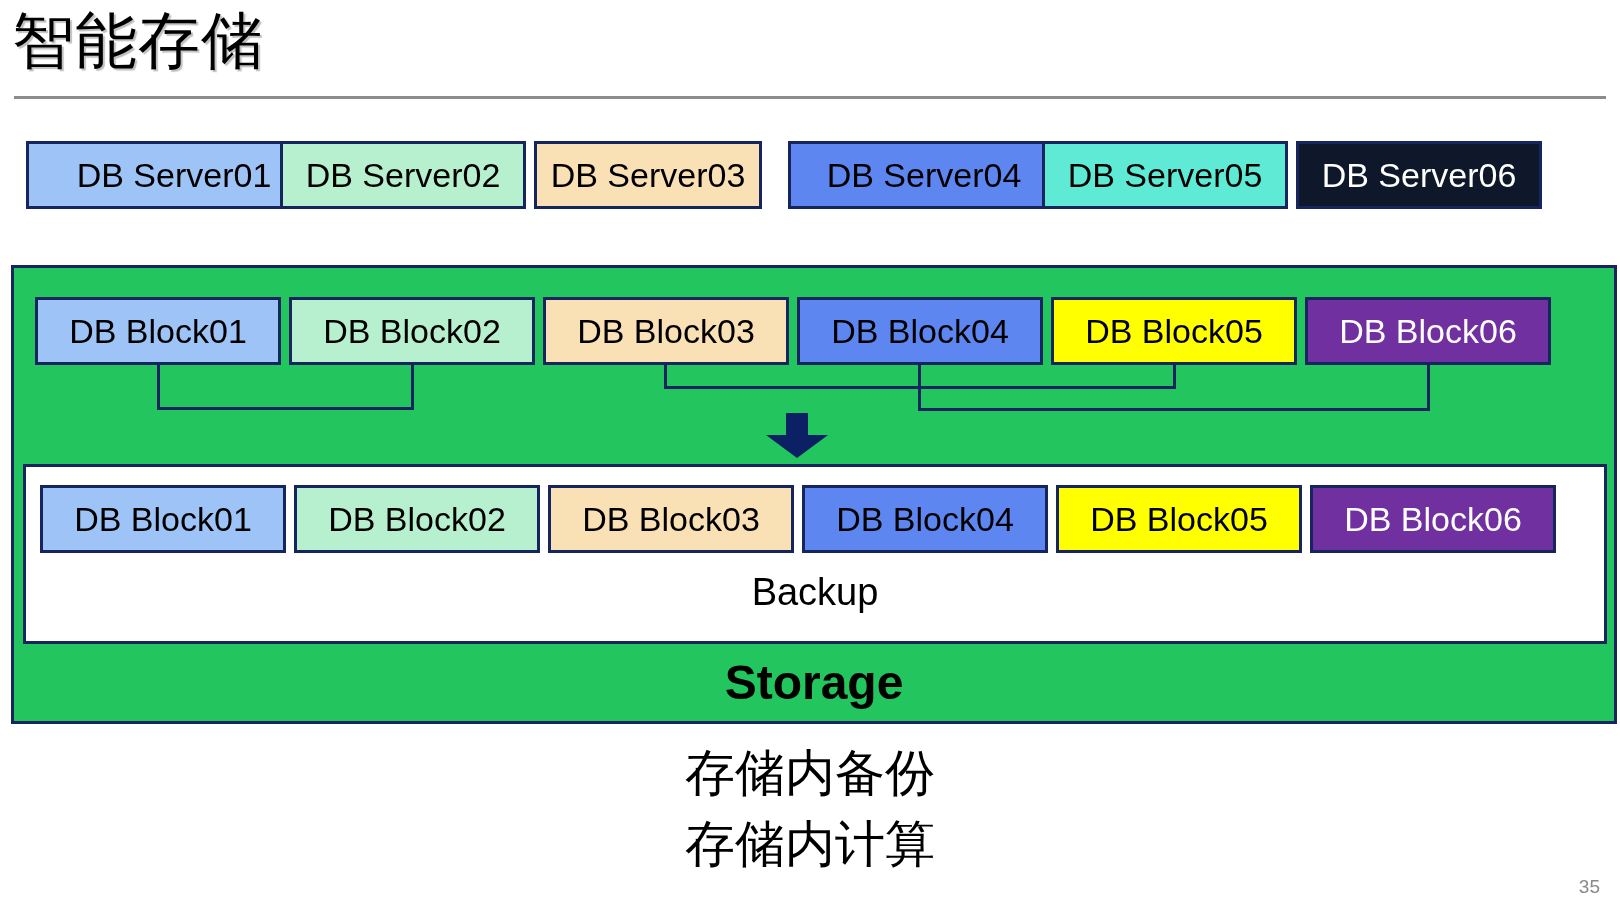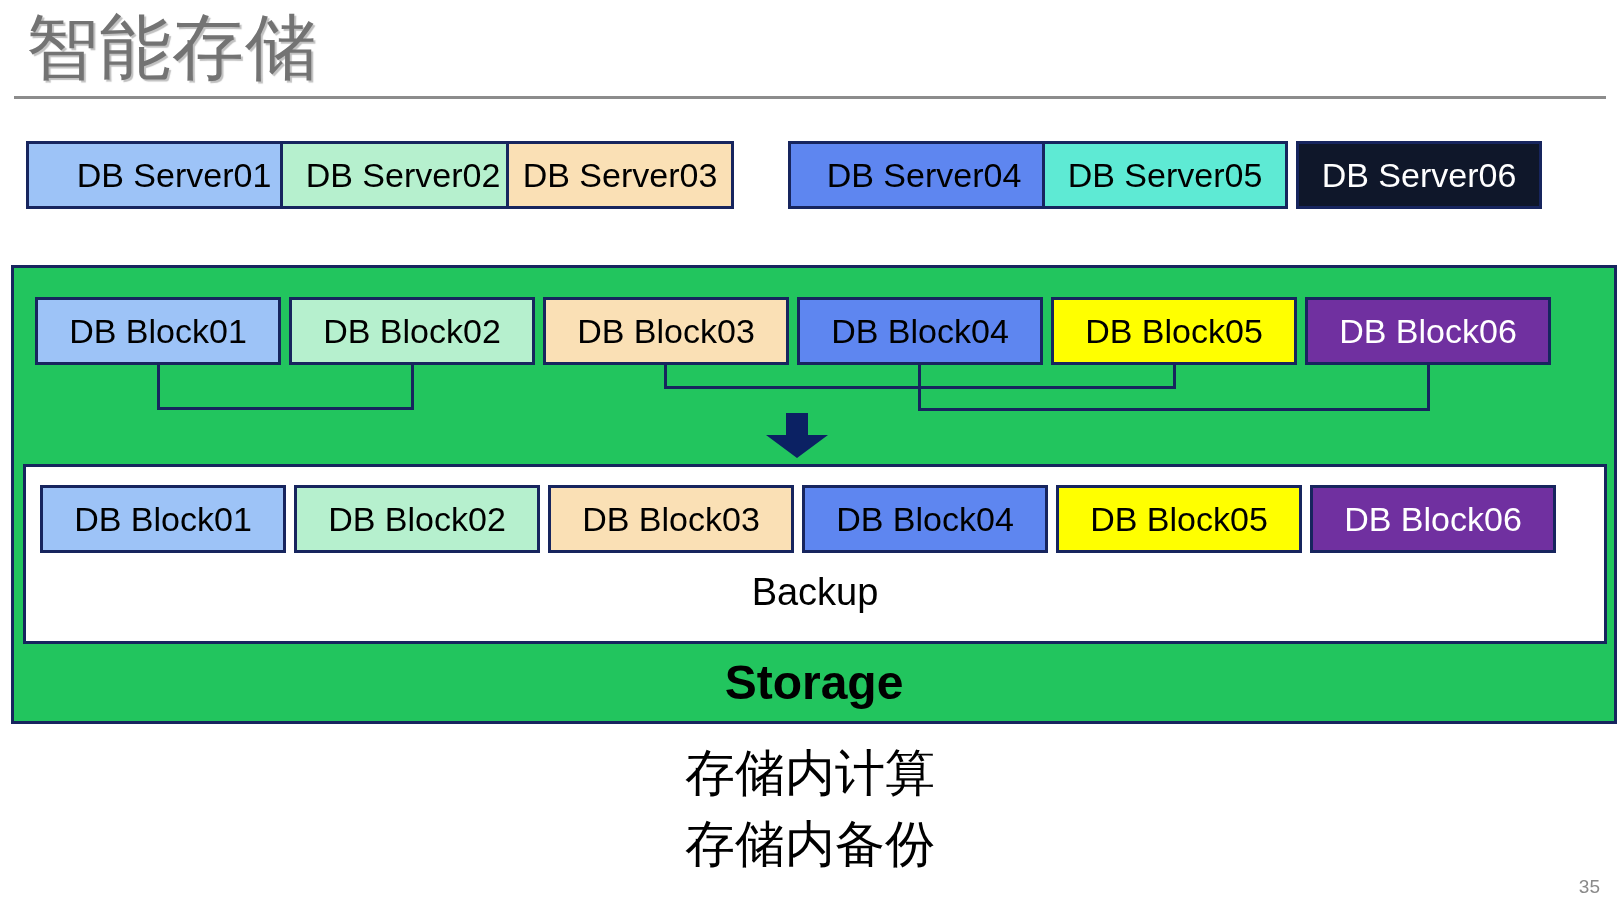--- a/index.html
+++ b/index.html
@@ -12,26 +12,26 @@
     height: 910px;
     position: relative;
     overflow: hidden;
     font-family: "Liberation Sans", sans-serif;
     color: #000000;
   }
 
   
   #slide-title {
     position: absolute;
-    left: 26px;
+    left: 12px;
     top: 2px;
-    font-size: 72px;
+    font-size: 62px;
     line-height: 1.25;
     font-weight: 400;
-    color: #737373;
+    color: #000000;
     text-shadow: 2px 2px 1px rgba(140,140,140,0.55);
     letter-spacing: 1px;
     white-space: nowrap;
   }
   #title-rule {
     position: absolute;
     left: 14px;
     top: 96px;
     width: 1592px;
     height: 3px;
@@ -49,21 +49,21 @@
     font-size: 34px;
     line-height: 1;
     white-space: nowrap;
     letter-spacing: 0px;
   }
 
   
   #server-row .node { top: 141px; height: 68px; }
   #srv0 { left: 26px;   width: 296px; }
   #srv1 { left: 280px;  width: 246px; }
-  #srv2 { left: 506px;  width: 228px; }
+  #srv2 { left: 534px;  width: 228px; }
   #srv3 { left: 788px;  width: 272px; }
   #srv4 { left: 1042px; width: 246px; }
   #srv5 { left: 1296px; width: 246px; }
 
   
   #storage-container {
     position: absolute;
     left: 11px;
     top: 265px;
     width: 1606px;
@@ -210,17 +210,17 @@
       <div class="node" id="blkB4" style="background: rgb(255, 255, 0); color: rgb(0, 0, 0);">DB Block05</div>
       <div class="node" id="blkB5" style="background: rgb(112, 48, 160); color: rgb(255, 255, 255);">DB Block06</div>
     </div>
     <div id="backup-label">Backup</div>
   </div>
 
   <div id="storage-label">Storage</div>
 </div>
 
 <div id="caption-block">
+  <div>存储内备份</div>
   <div>存储内计算</div>
-  <div>存储内备份</div>
 </div>
 
 <div id="page-number">35</div>
 
 </body></html>

